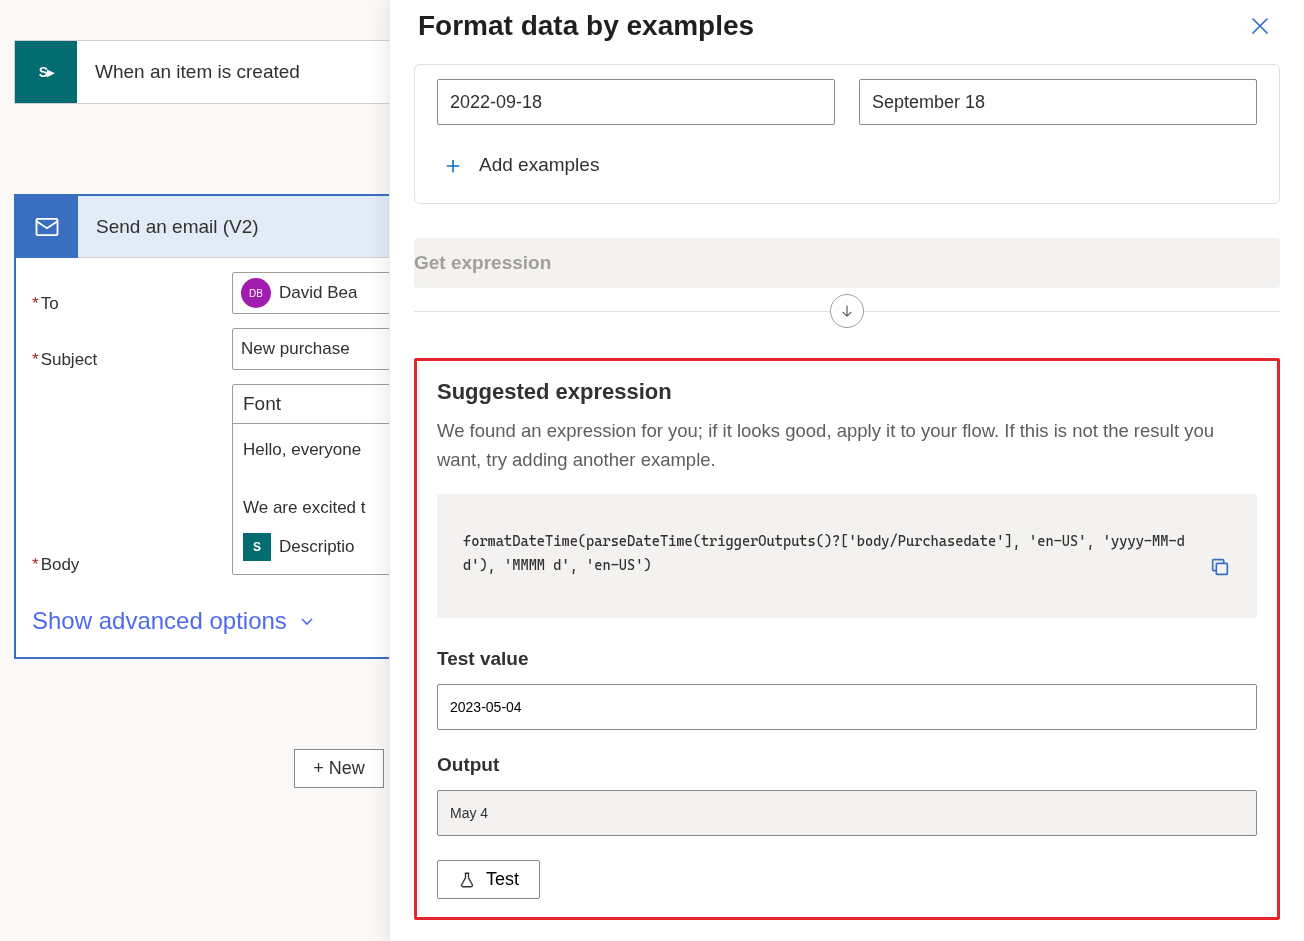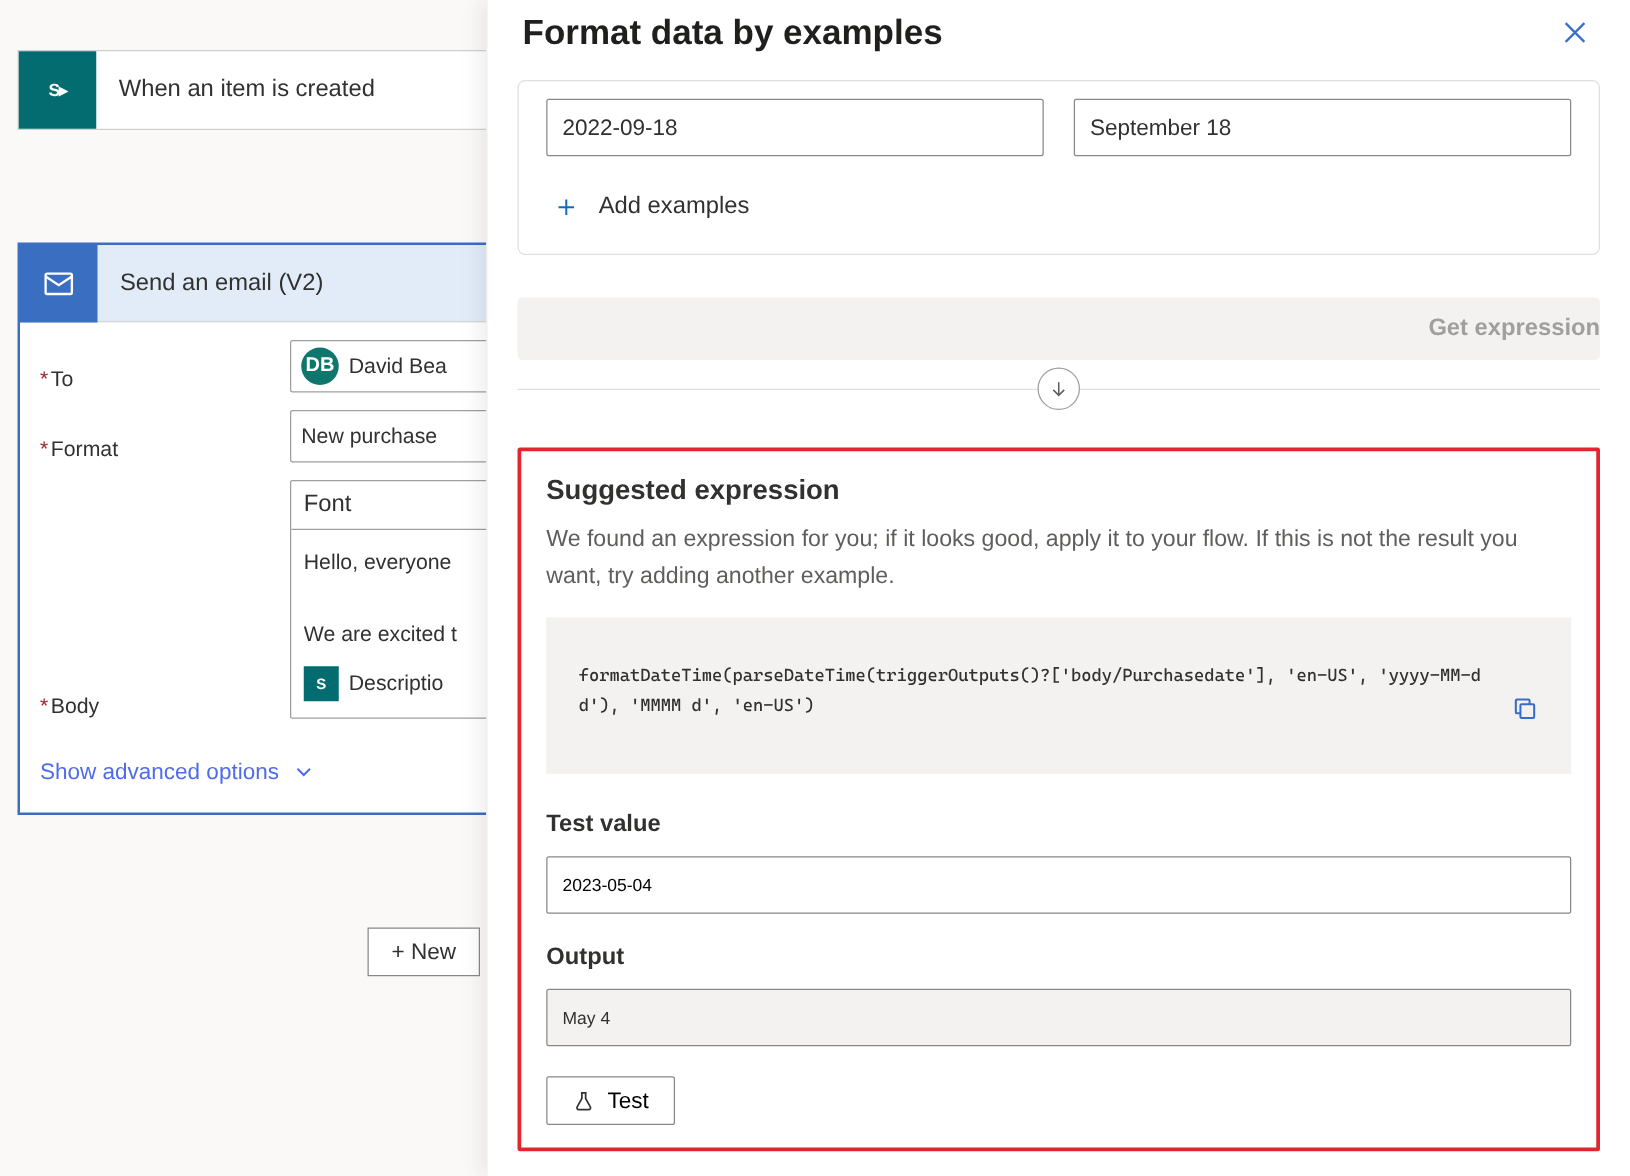--- a/index.html
+++ b/index.html
@@ -99,24 +99,24 @@
   }
   .contact-pill {
     display: inline-flex;
     align-items: center;
     gap: 8px;
   }
   .avatar {
     width: 30px;
     height: 30px;
     border-radius: 50%;
-    background: #0f766e;
+    background: #a21caf;
     color: #fff;
-    font-size: 16px;
-    font-weight: 700;
+    font-size: 10px;
+    font-weight: 400;
     display: flex;
     align-items: center;
     justify-content: center;
   }
   .body-editor {
     flex: 1;
     border: 1px solid #a19f9d;
     border-radius: 2px;
     padding: 0;
     overflow: hidden;
@@ -147,21 +147,21 @@
     align-items: center;
     justify-content: center;
     color: #fff;
     font-size: 12px;
     font-weight: 600;
   }
 
   .adv-options {
     padding: 18px 16px 22px 16px;
     color: #4f6bed;
-    font-size: 18px;
+    font-size: 24px;
     cursor: pointer;
     display: flex;
     align-items: center;
     gap: 12px;
   }
 
   .new-step {
     margin-top: 84px;
     text-align: center;
   }
@@ -242,21 +242,21 @@
   .plus-ic {
     color: #0f6cbd;
     font-size: 24px;
     font-weight: 300;
   }
 
   .get-expr {
     margin-top: 34px;
     background: #f3f2f1;
     color: #a19f9d;
-    text-align: right;
+    text-align: left;
     padding: 14px 0;
     font-size: 19px;
     font-weight: 600;
     border-radius: 4px;
   }
 
   .down-arrow-row {
     position: relative;
     height: 46px;
     margin: 0;
@@ -394,21 +394,21 @@
       <div class="form-row">
         <div class="form-label"><span class="req">*</span><span>To</span></div>
         <div class="form-field">
           <span class="contact-pill">
             <span class="avatar">DB</span>
             <span>David Bea</span>
           </span>
         </div>
       </div>
       <div class="form-row">
-        <div class="form-label"><span class="req">*</span><span>Format</span></div>
+        <div class="form-label"><span class="req">*</span><span>Subject</span></div>
         <div class="form-field">New purchase</div>
       </div>
       <div class="form-row">
         <div class="form-label"><span class="req">*</span><span>Body</span></div>
         <div class="body-editor">
           <div class="font-bar">Font</div>
           <div class="body-text">
             <div>Hello, everyone</div>
             <br>
             <div>We are excited t</div>

